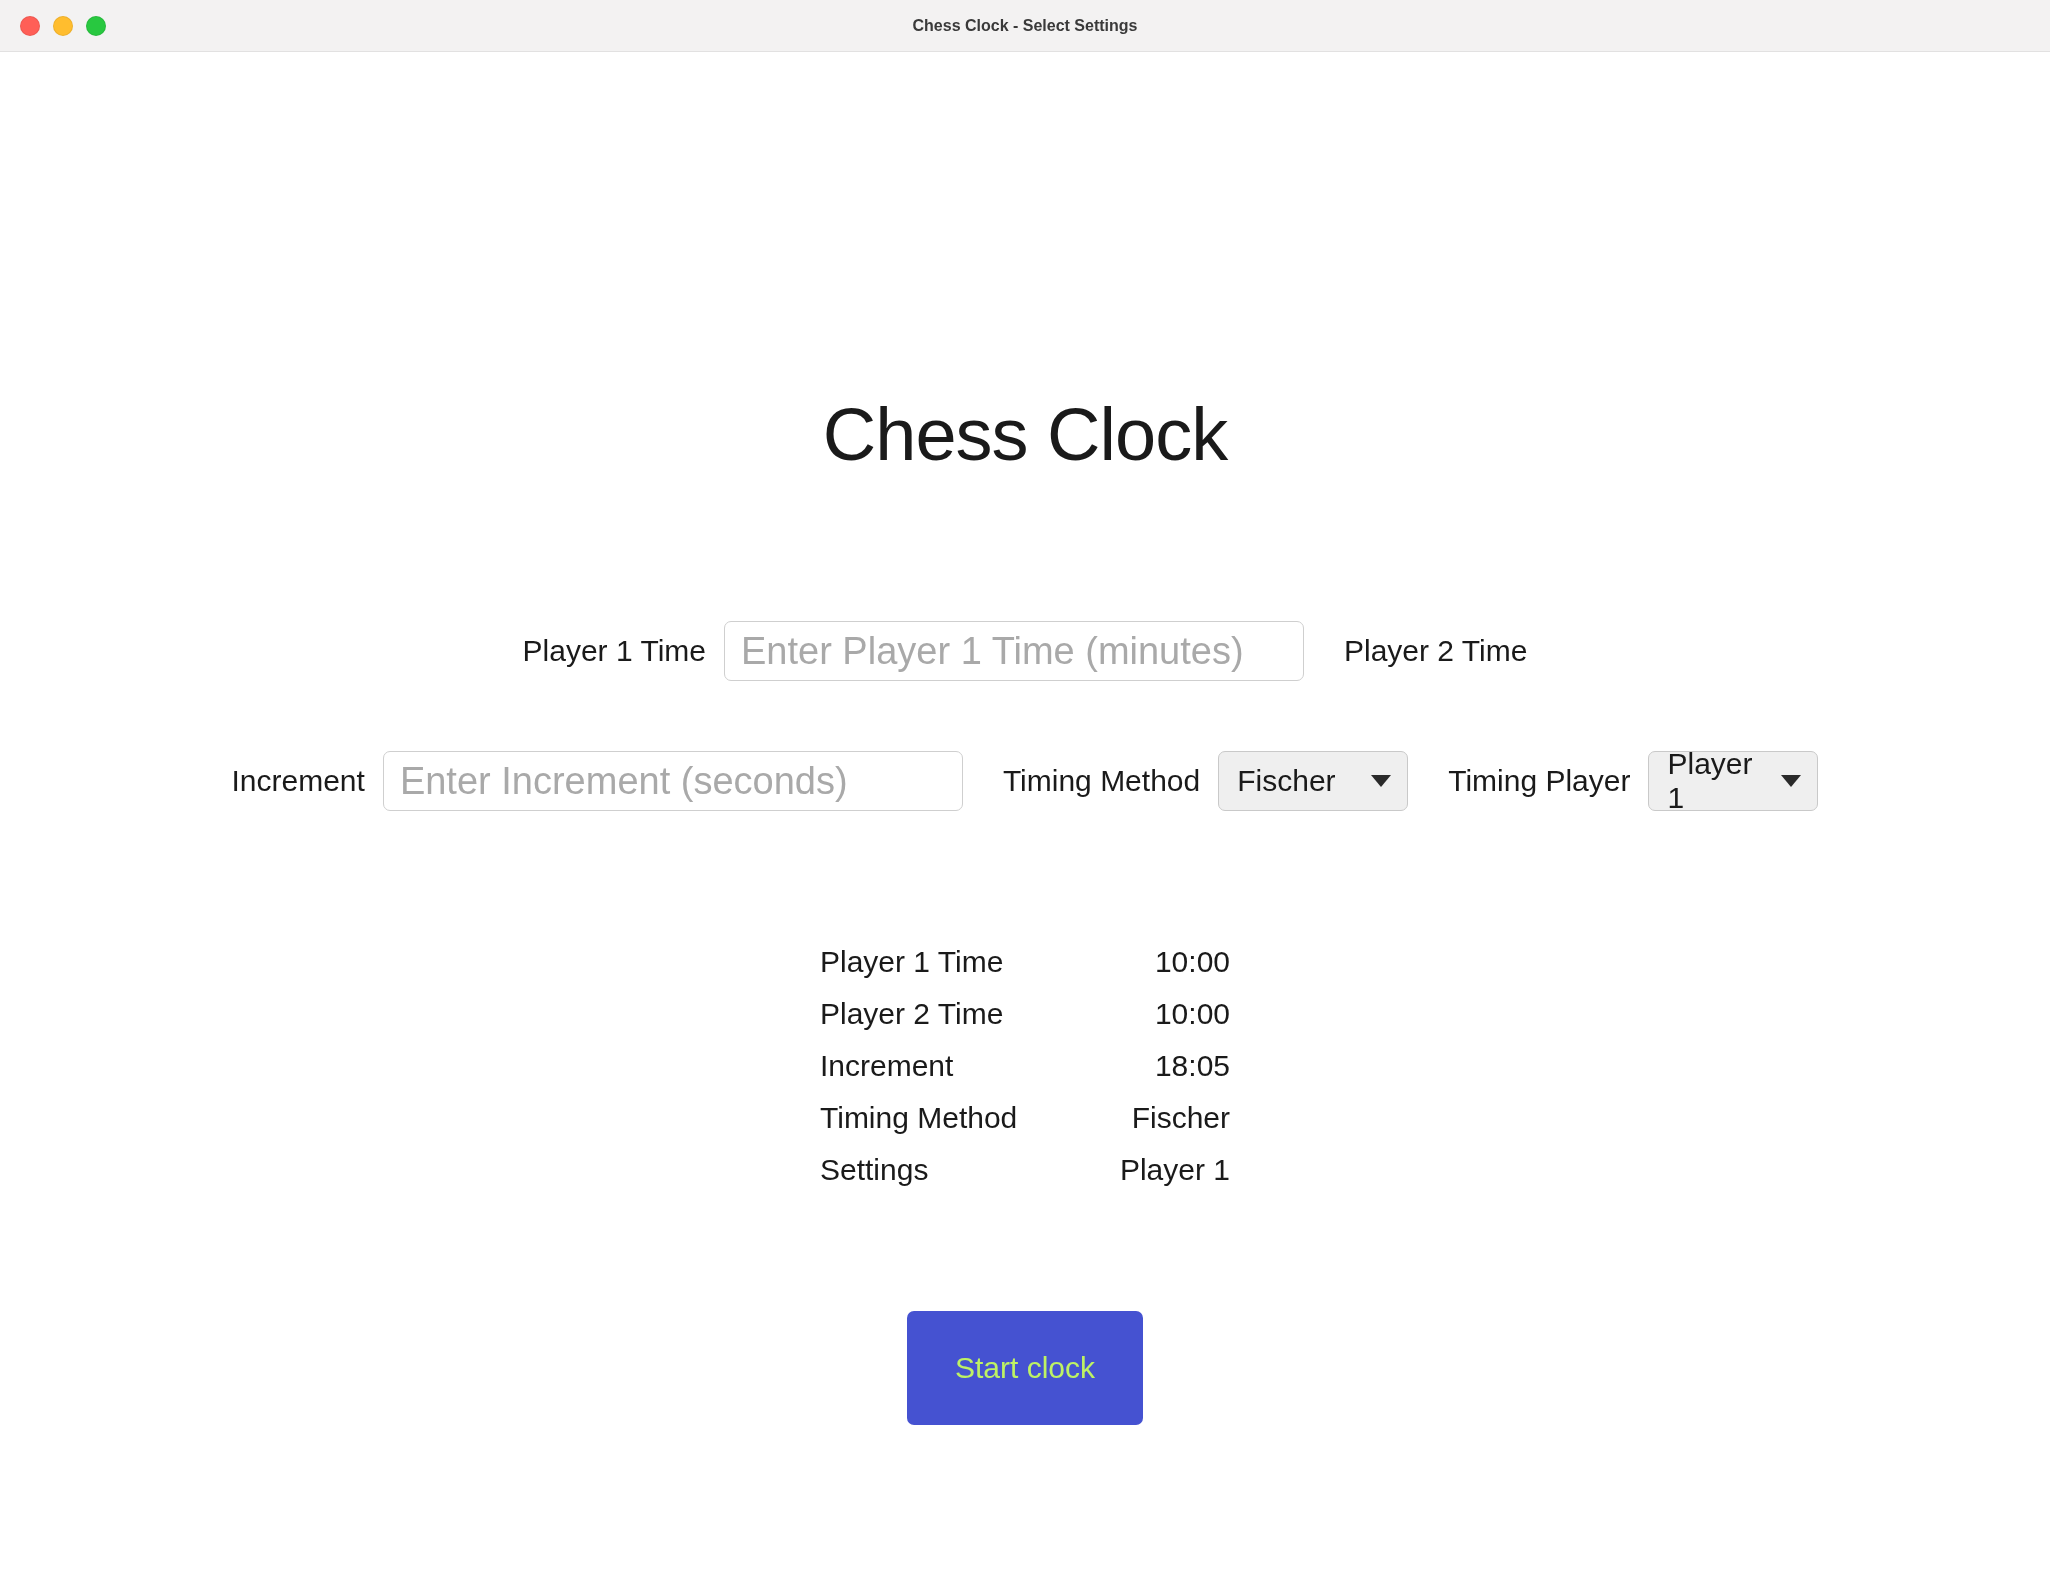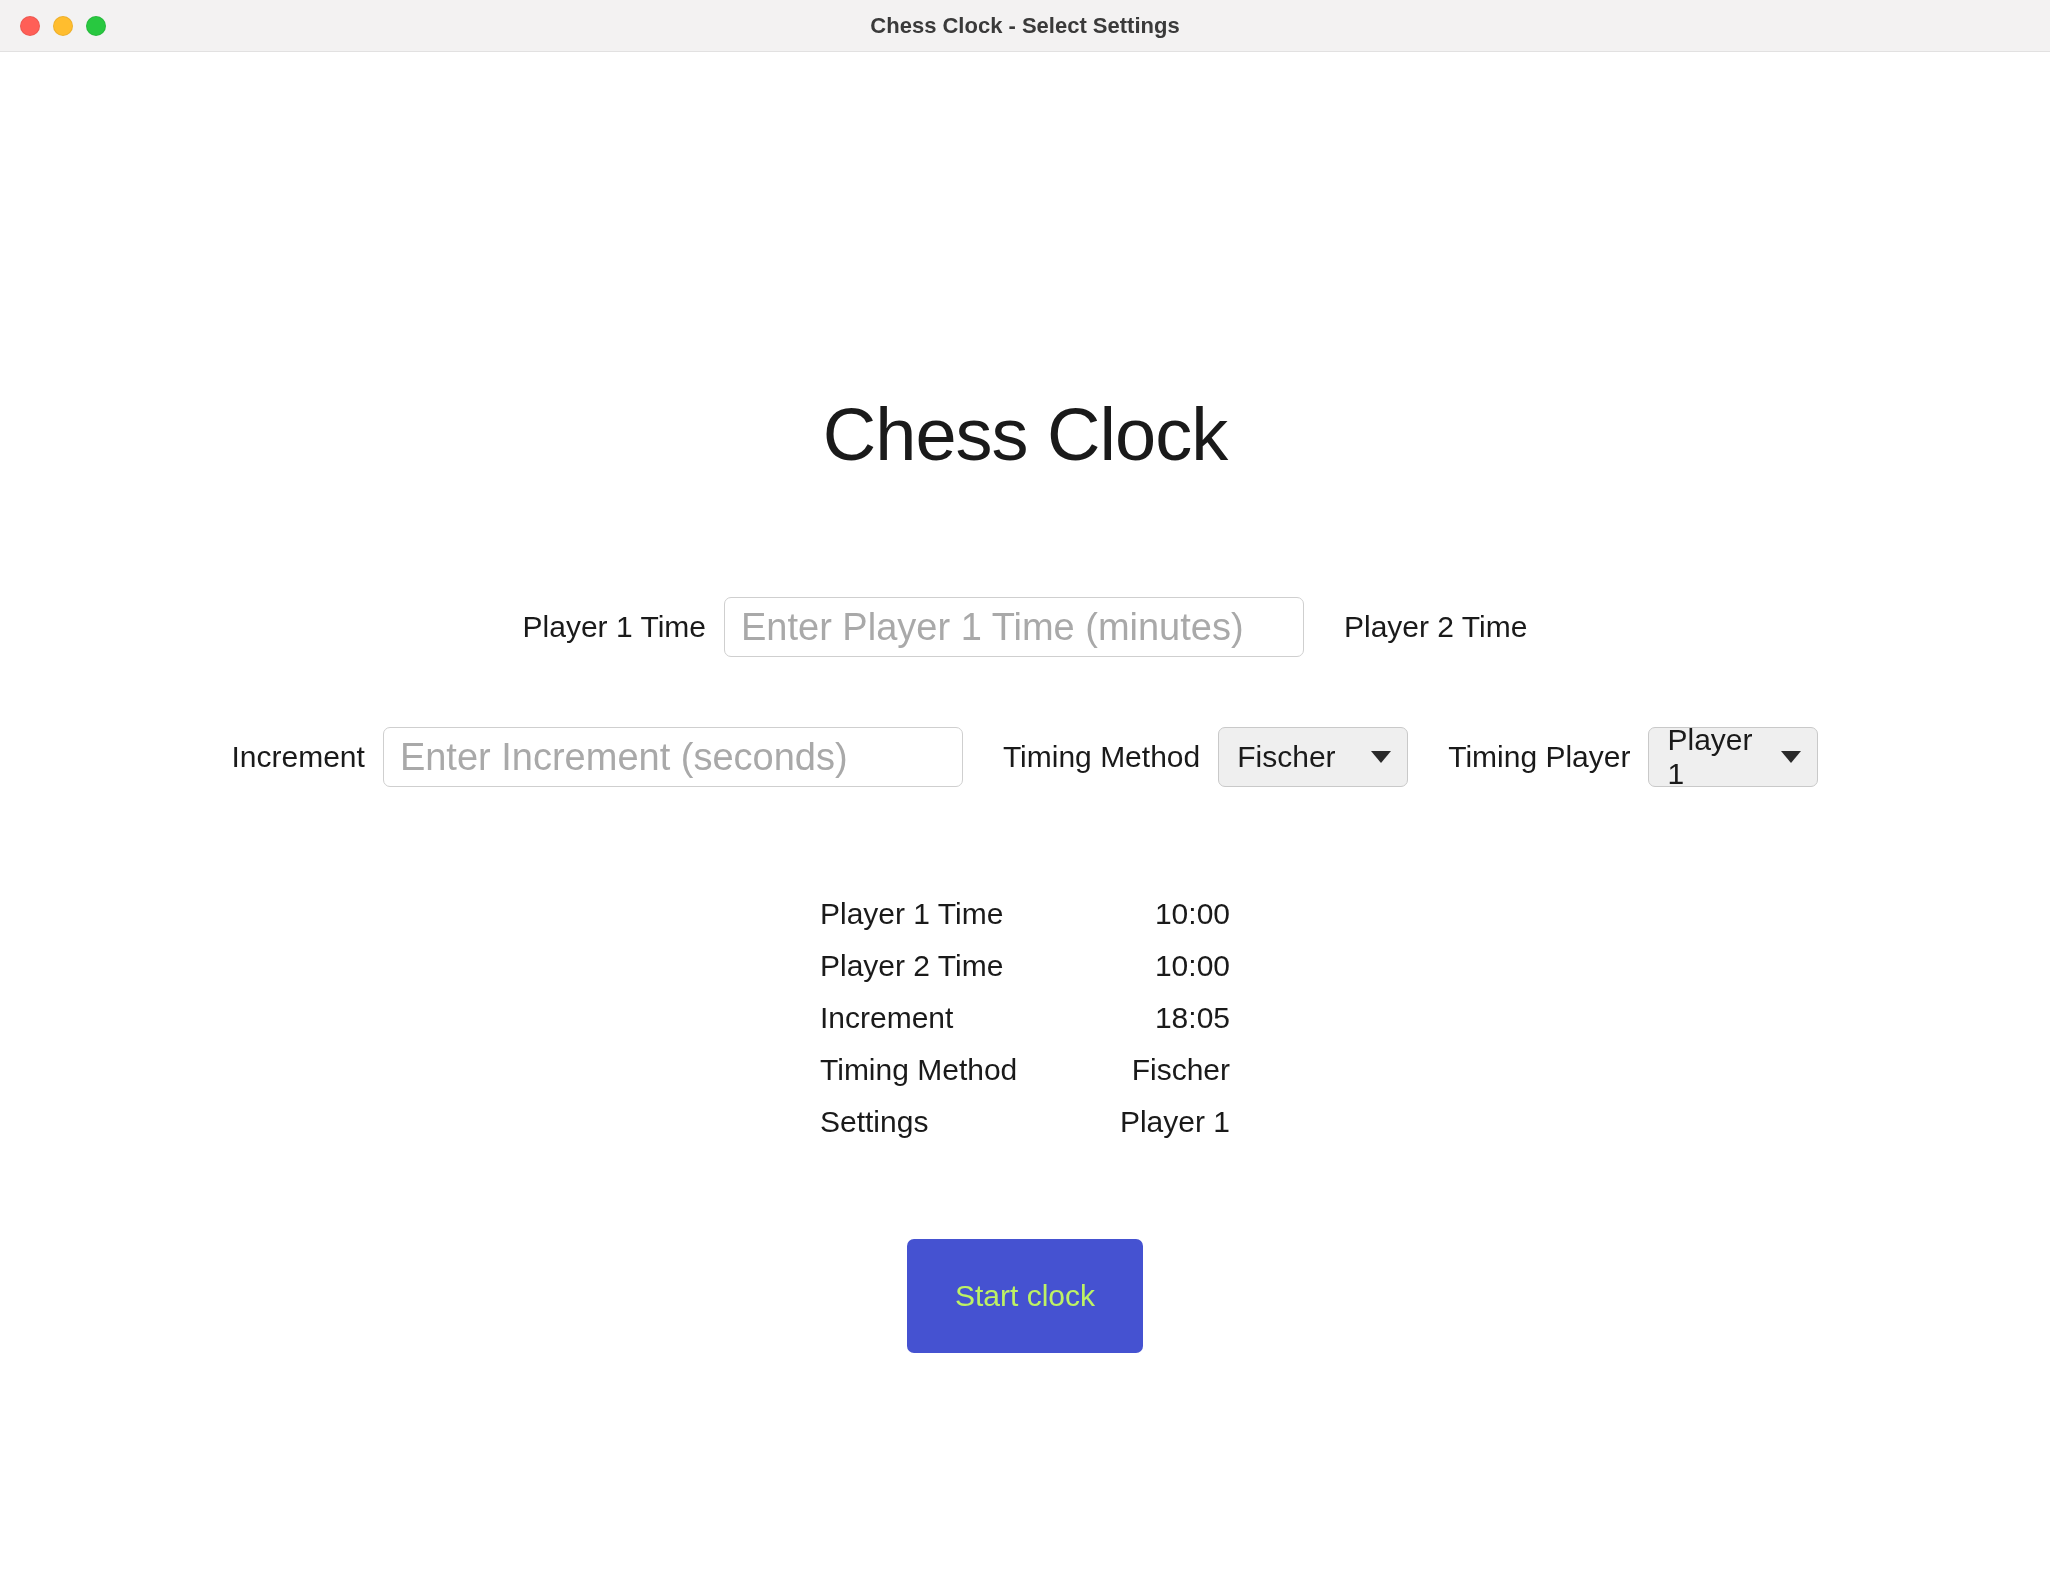--- a/index.html
+++ b/index.html
@@ -24,28 +24,29 @@
       gap: 13px;
       margin-left: 20px;
     }
     .traffic-dot { width: 20px; height: 20px; border-radius: 50%; }
     .dot-close   { background: #ff5f57; border: 1px solid rgba(0,0,0,0.07); }
     .dot-min     { background: #ffbd2e; border: 1px solid rgba(0,0,0,0.07); }
     .dot-max     { background: #28c840; border: 1px solid rgba(0,0,0,0.07); }
     .titlebar-title {
       position: absolute;
       left: 50%; transform: translateX(-50%);
-      font-size: 22px; font-weight: 600; color: #3a3a3a;
+      font-size: 16px; font-weight: 600; color: #3a3a3a;
     }
     .content {
       width: 100%;
       padding-top: 340px;
       display: flex;
       flex-direction: column;
       align-items: center;
+      gap: 24px;
     }
     .heading {
       font-size: 74px;
       font-weight: 500;
       letter-spacing: -1px;
       margin-bottom: 120px;
     }
     .form-rows { display: flex; flex-direction: column; gap: 70px; margin-bottom: 80px; }
     .form-row { display: flex; align-items: center; justify-content: center; gap: 40px; }
     .field-group { display: flex; align-items: center; gap: 18px; }

